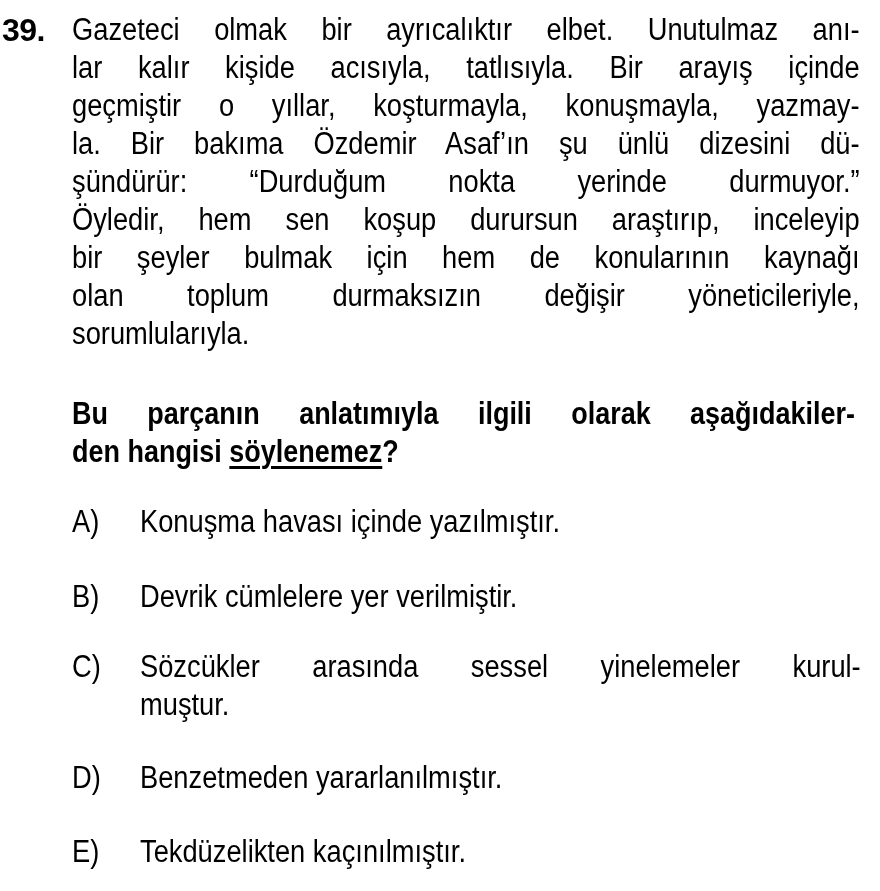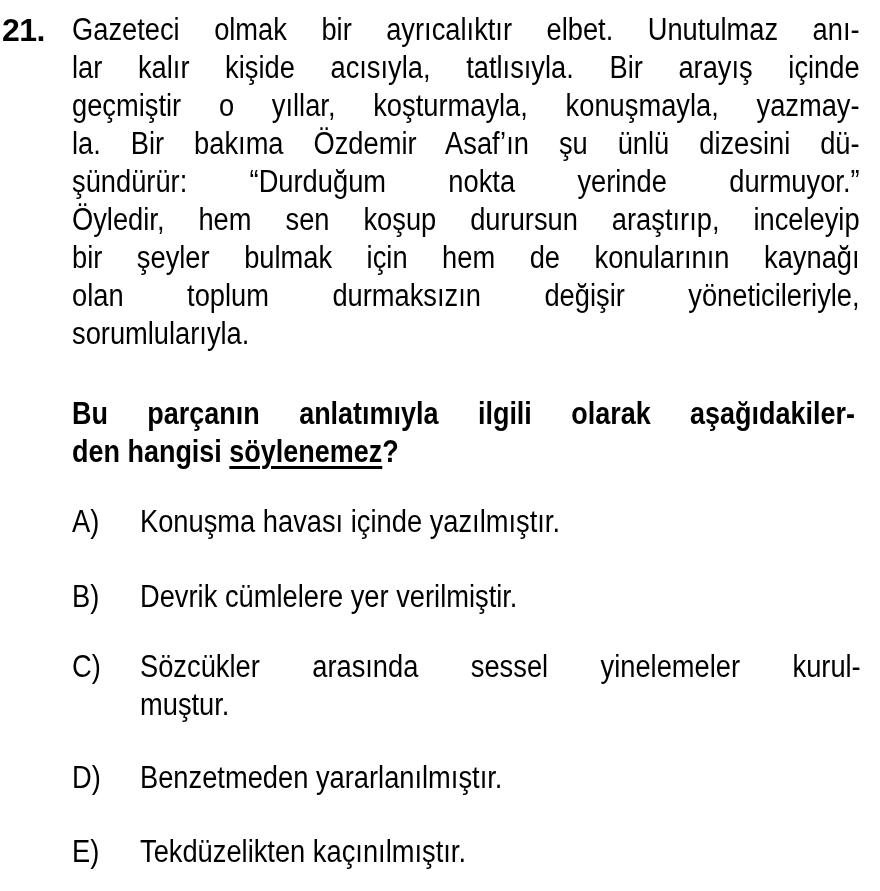--- a/index.html
+++ b/index.html
@@ -70,21 +70,21 @@
       white-space: normal;
       text-align: justify;
       text-align-last: justify;
       width: 819px;
     }
   </style>
 </head>
 <body>
 
 <div>
-  <span class="qnum">21.</span>
+  <span class="qnum">39.</span>
 
   <div>
     <div class="line justify" style="top:11px">Gazeteci olmak bir ayrıcalıktır elbet. Unutulmaz anı-</div>
     <div class="line justify" style="top:49px">lar kalır kişide acısıyla, tatlısıyla. Bir arayış içinde</div>
     <div class="line justify" style="top:87px">geçmiştir o yıllar, koşturmayla, konuşmayla, yazmay-</div>
     <div class="line justify" style="top:125px">la. Bir bakıma Özdemir Asaf’ın şu ünlü dizesini dü-</div>
     <div class="line justify" style="top:163px">şündürür: “Durduğum nokta yerinde durmuyor.”</div>
     <div class="line justify" style="top:201px">Öyledir, hem sen koşup durursun araştırıp, inceleyip</div>
     <div class="line justify" style="top:239px">bir şeyler bulmak için hem de konularının kaynağı</div>
     <div class="line justify" style="top:277px">olan toplum durmaksızın değişir yöneticileriyle,</div>

